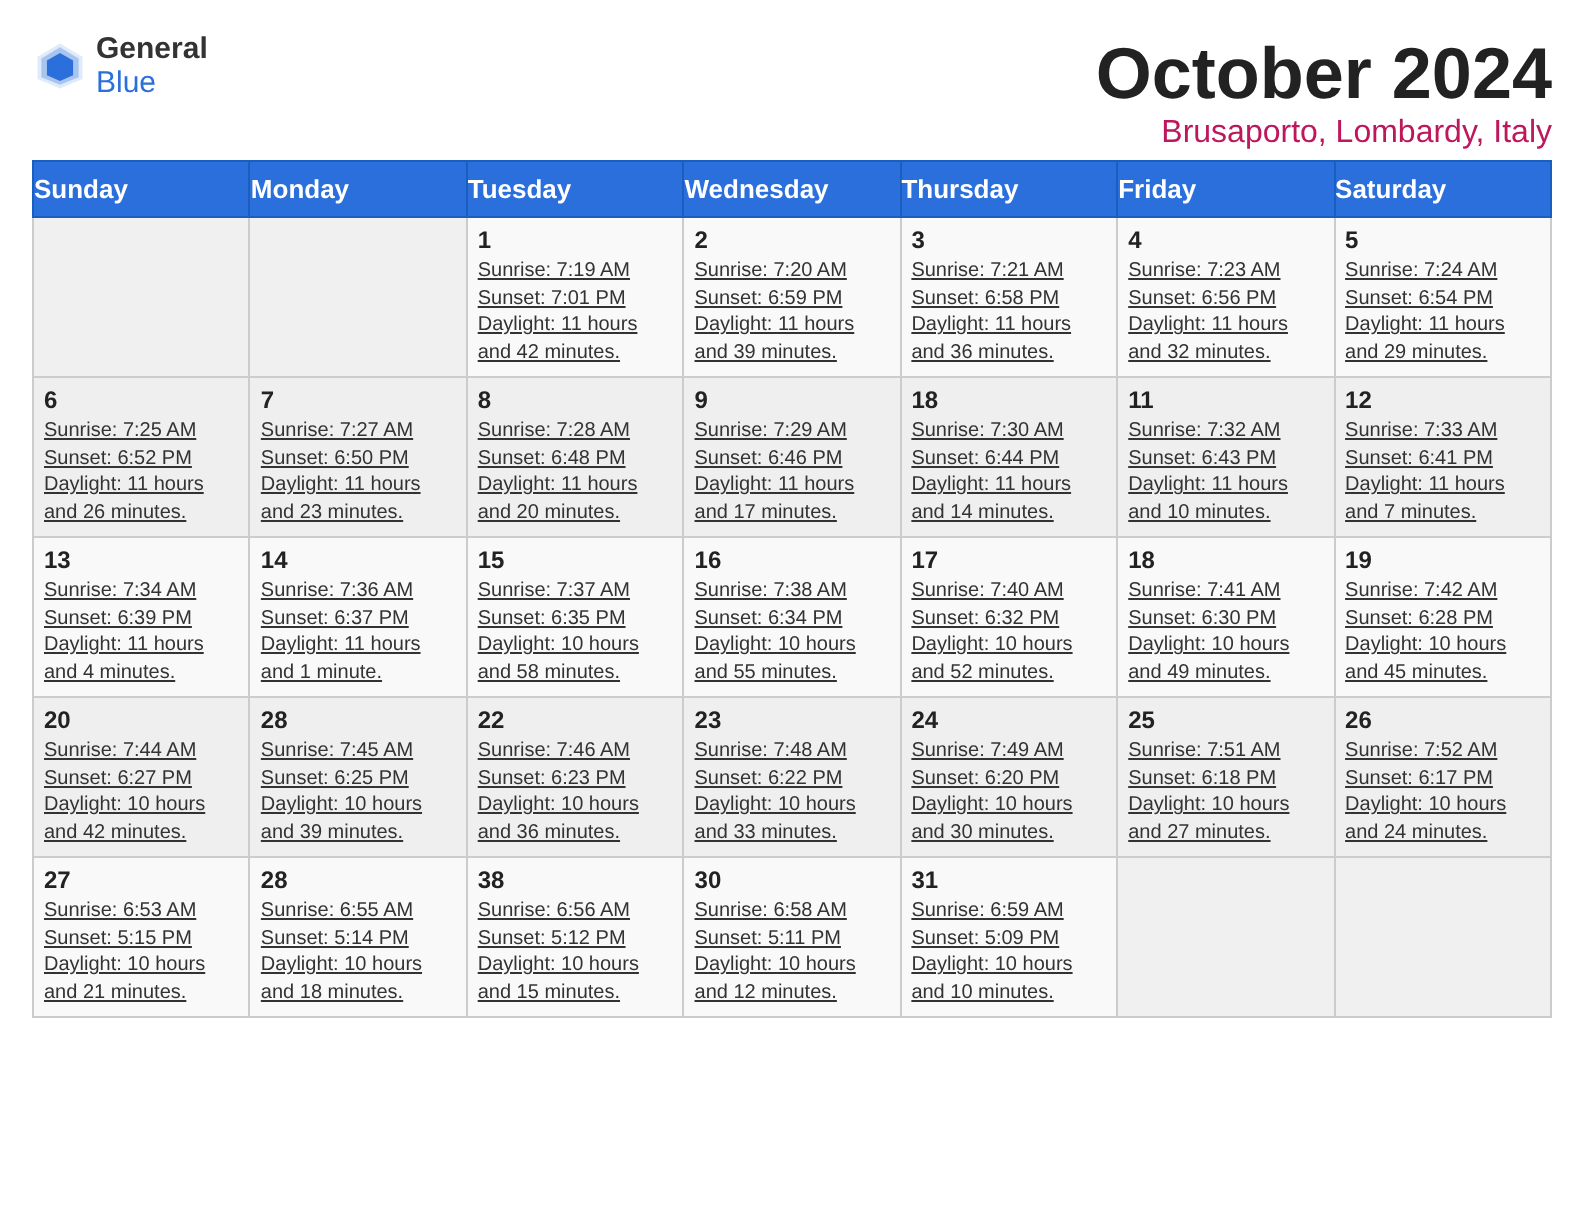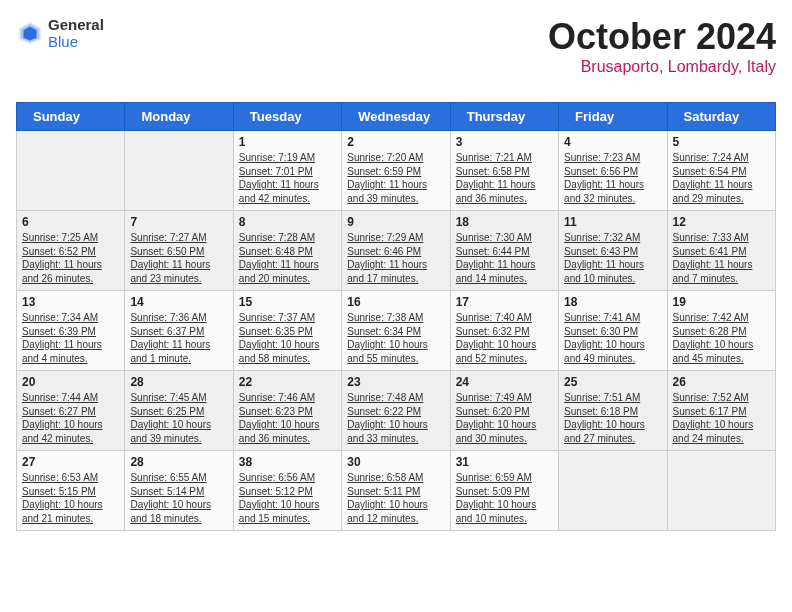--- a/index.html
+++ b/index.html
@@ -7,21 +7,21 @@
       font-family: Arial, sans-serif;
       background: #fff;
       width: 792px;
       min-height: 612px;
       padding: 16px;
     }
     .header-area {
       display: flex;
       justify-content: space-between;
       align-items: flex-start;
-      margin-bottom: 26px;
+      margin-bottom: 4px;
     }
     .logo {
       display: flex;
       align-items: center;
       gap: 4px;
     }
     .logo-icon {
       width: 28px;
       height: 28px;
     }
@@ -41,21 +41,21 @@
     table {
       width: 100%;
       border-collapse: collapse;
       table-layout: fixed;
     }
     thead th {
       background-color: #2a6fdb;
       color: #fff;
       font-size: 13px;
       font-weight: bold;
-      padding: 6px 16px;
+      padding: 6px 0;
       text-align: left;
       border: 1px solid #1a5fc0;
     }
     tbody td {
       border: 1px solid #ccc;
       vertical-align: top;
       padding: 4px 5px;
       font-size: 10.5px;
       color: #222;
       height: 80px;

